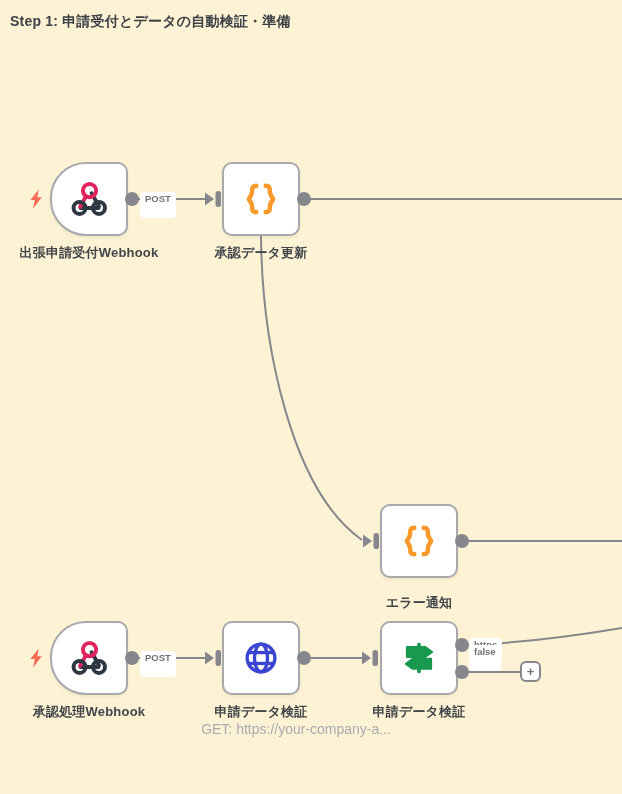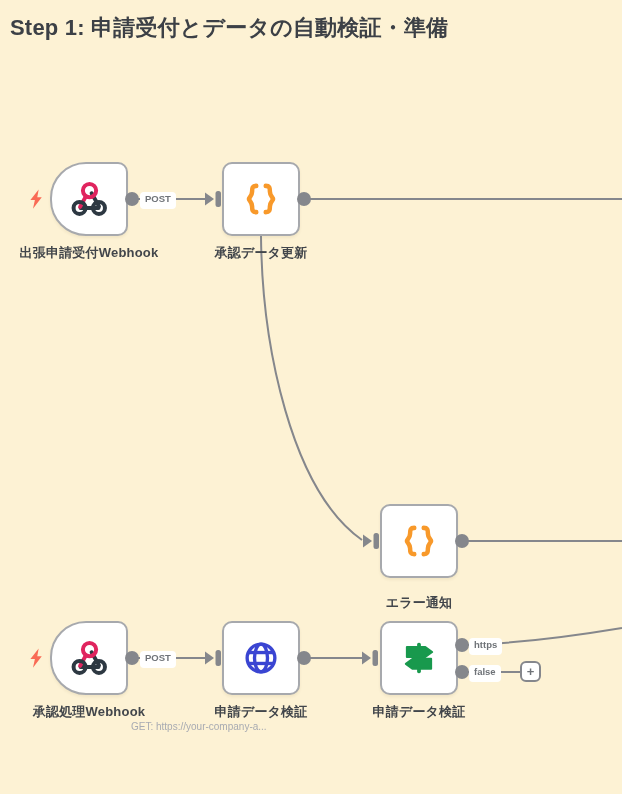--- a/index.html
+++ b/index.html
@@ -3,41 +3,41 @@
 <meta charset="utf-8">
 <style>
   html,body{margin:0;padding:0;}
   body{
     width:622px;height:794px;position:relative;overflow:hidden;
     background:#fdf2d4;
     font-family:"Liberation Sans","DejaVu Sans",sans-serif;
   }
   .title{
     position:absolute;left:10px;top:13px;margin:0;
-    font-size:22px;font-weight:700;color:#3c4046;letter-spacing:.2px;
+    font-size:14px;font-weight:700;color:#3c4046;letter-spacing:.2px;
   }
   .wires{position:absolute;left:0;top:0;z-index:20;pointer-events:none;}
   .node{
     position:absolute;width:78px;height:74px;box-sizing:border-box;
     background:#ffffff;border:2px solid #a7a9ad;border-radius:10px;
     display:flex;align-items:center;justify-content:center;
     z-index:10;box-shadow:0 2px 3px rgba(80,64,20,.07);cursor:pointer;
   }
   .node.trigger{border-radius:36px 10px 10px 36px;}
   .ni{width:42px;height:42px;display:block;}
   .node-label{
     position:absolute;width:220px;text-align:center;z-index:25;
     font-size:13px;font-weight:600;color:#42464b;letter-spacing:.2px;
   }
   .sub-label{
-    position:absolute;width:260px;text-align:left;z-index:25;
-    font-size:10px;font-weight:400;color:#a8abb2;
+    position:absolute;width:260px;text-align:right;z-index:25;
+    font-size:14px;font-weight:400;color:#a8abb2;
   }
   .pill{
-    position:absolute;z-index:30;height:17px;line-height:14px;
+    position:absolute;z-index:30;height:26px;line-height:14px;
     background:#ffffff;border-radius:4px;padding:0 5px;
     font-size:9.5px;font-weight:600;color:#6f7378;
   }
   .plus{
     position:absolute;left:520px;top:661px;width:21px;height:21px;z-index:30;
     box-sizing:border-box;background:#ffffff;border:2px solid #85878c;border-radius:6px;
     display:flex;align-items:center;justify-content:center;padding:0;cursor:pointer;
     font-family:inherit;
   }
   .plus span{font-size:13px;font-weight:700;color:#6f7378;line-height:1;}
@@ -162,17 +162,17 @@
 <div class="node-label" style="left:151px;top:244px">承認データ更新</div>
 <div class="node-label" style="left:309px;top:594px">エラー通知</div>
 <div class="node-label" style="left:-21px;top:703px">承認処理Webhook</div>
 <div class="node-label" style="left:151px;top:703px">申請データ検証</div>
 <div class="sub-label" style="left:131px;top:721px">GET: https://your-company-a...</div>
 <div class="node-label" style="left:309px;top:703px">申請データ検証</div>
 
 <div class="pill" style="left:140px;top:192px">POST</div>
 <div class="pill" style="left:140px;top:651px">POST</div>
 <div class="pill" style="left:469px;top:638px">https</div>
-<div class="pill" style="left:469px;top:665px">false</div>
+<div class="pill" style="left:469px;top:645px">false</div>
 
 <button class="plus">
   <span>+</span>
 </button>
 
 </body></html>

